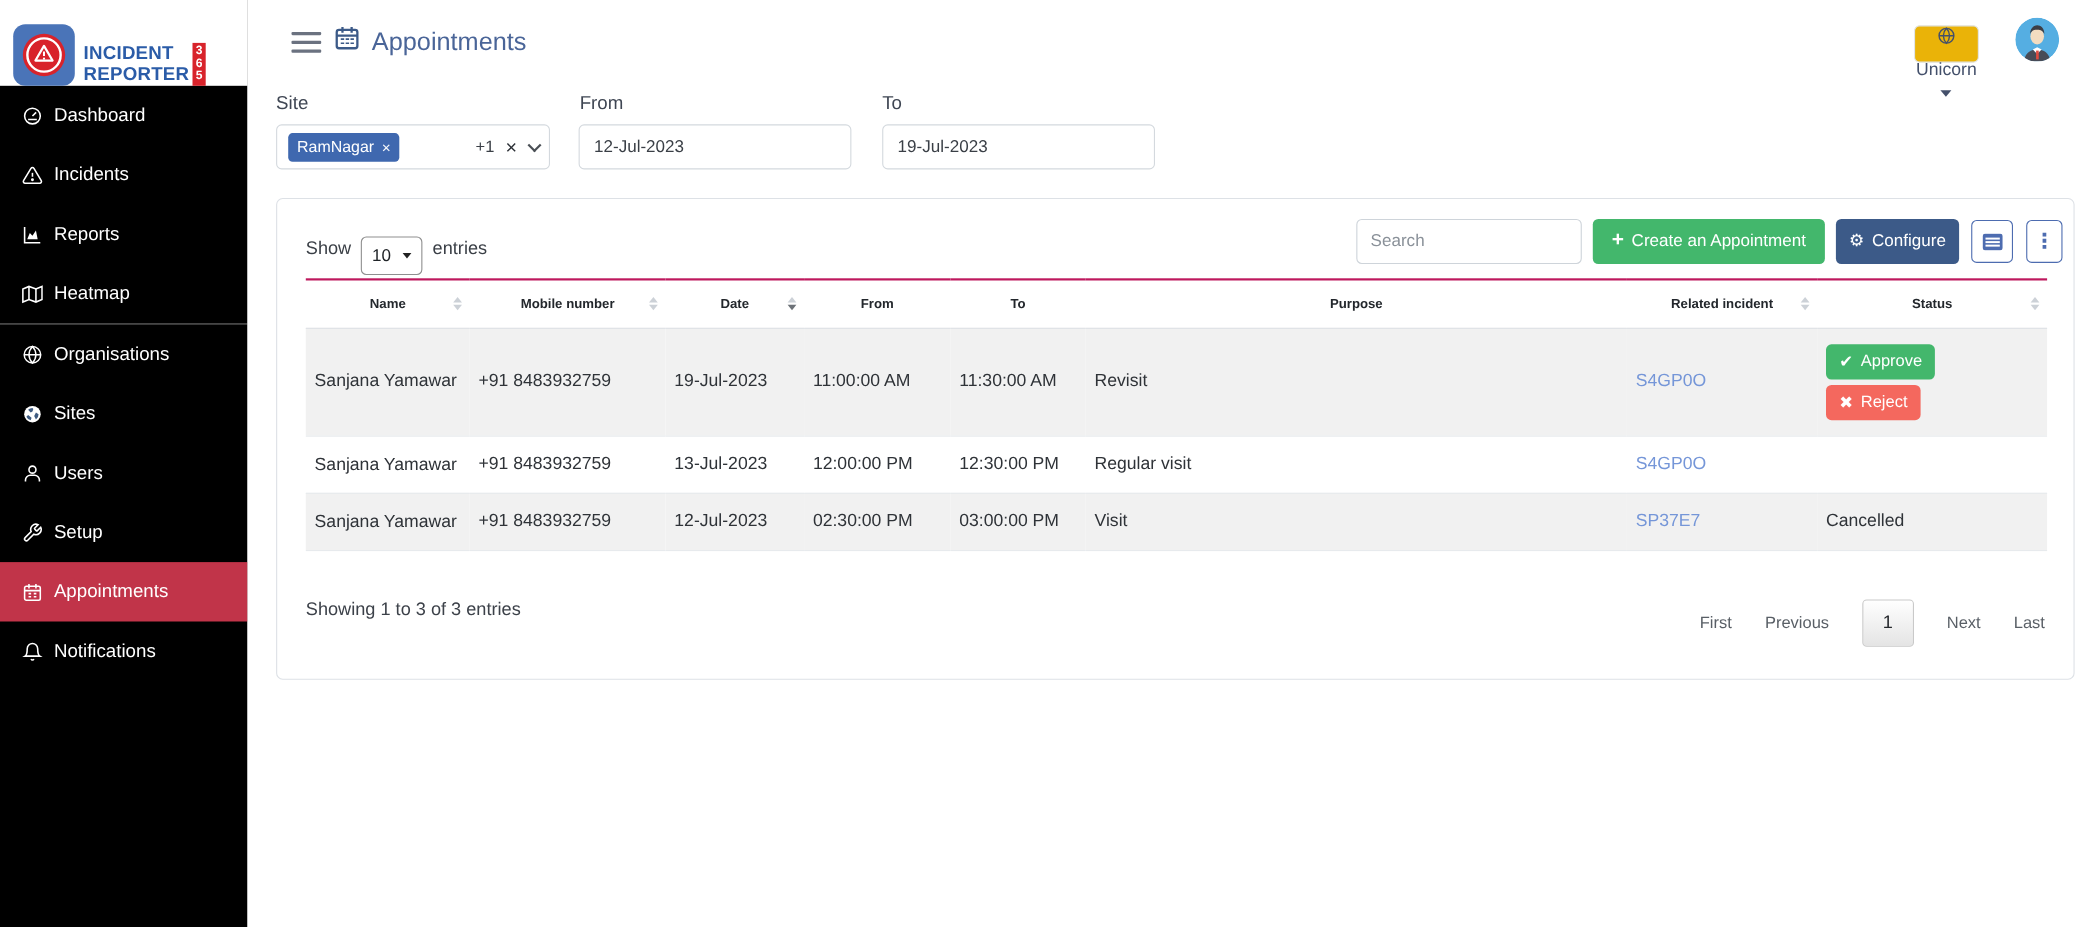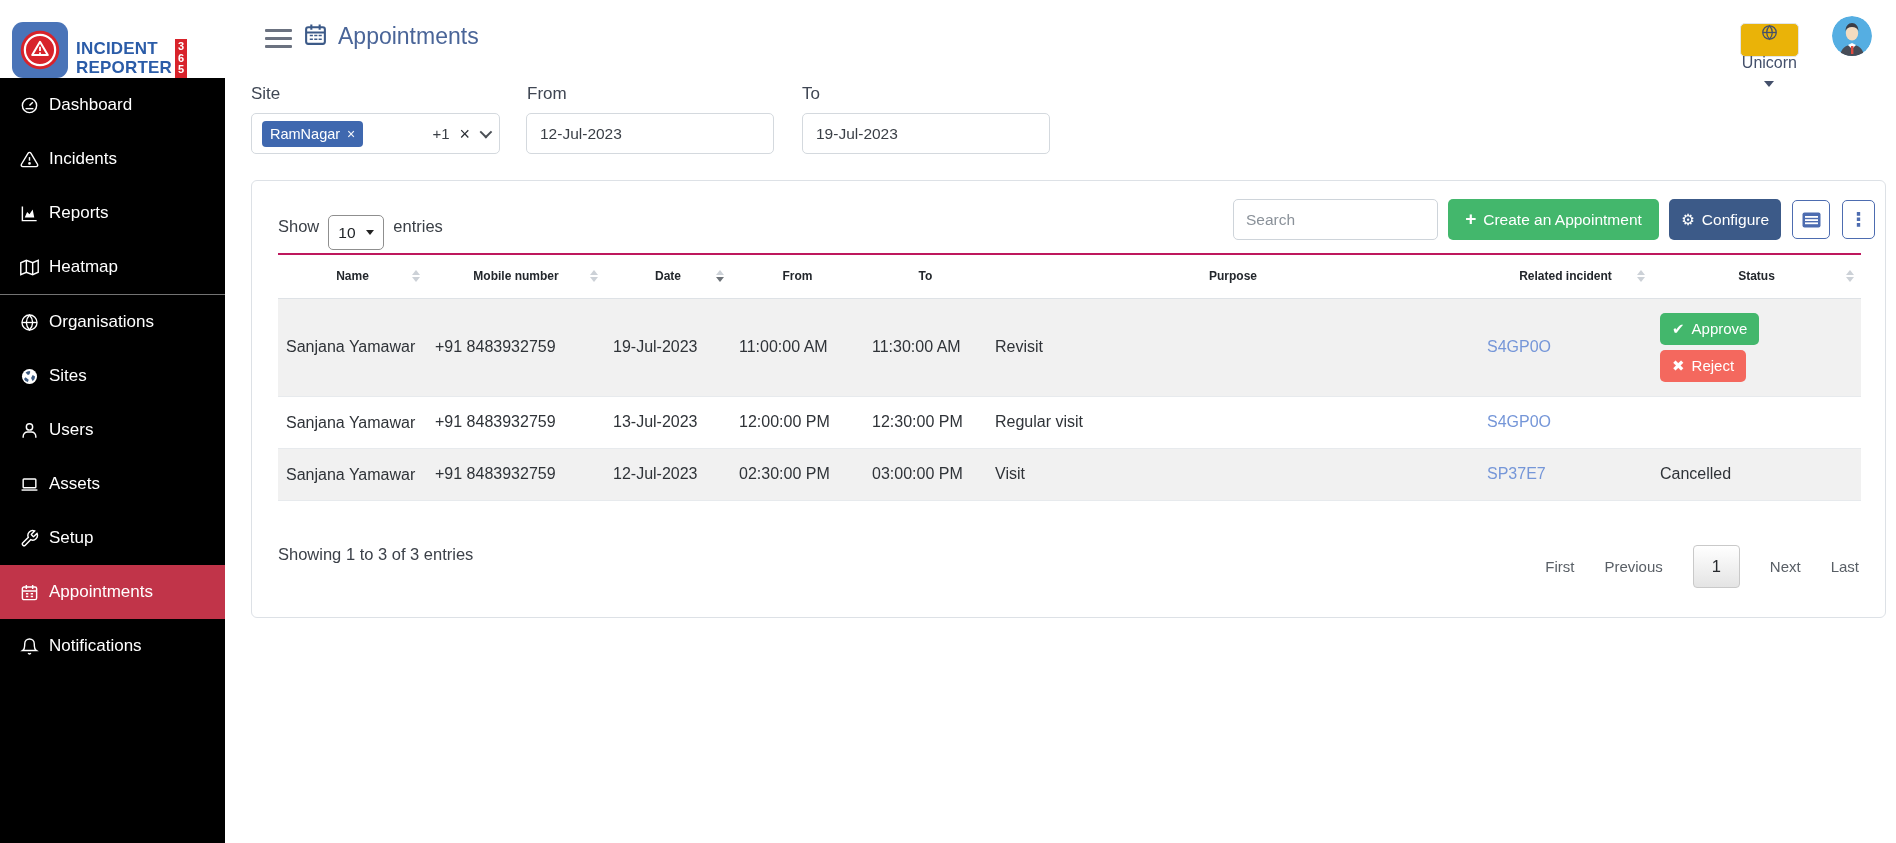--- a/index.html
+++ b/index.html
@@ -181,29 +181,20 @@
           <span>Sites</span>
       </div>
       <div class="nav-item">
         <span class="nicon">
           <svg width="19" height="19" viewBox="0 0 24 24" fill="none" stroke="#fff" stroke-width="1.8">
               <circle cx="12" cy="7.5" r="4"></circle>
               <path d="M4 21v-1.5a5.5 5.5 0 0 1 5.5-5.5h5a5.5 5.5 0 0 1 5.5 5.5V21"></path>
             </svg>
         </span>
           <span>Users</span>
-      </div>
-      <div class="nav-item">
-        <span class="nicon">
-          <svg width="19" height="19" viewBox="0 0 24 24" fill="none" stroke="#fff" stroke-width="1.8">
-              <rect x="4" y="5" width="16" height="11" rx="1"></rect>
-              <path d="M2 19h20"></path>
-            </svg>
-        </span>
-          <span>Assets</span>
       </div>
       <div class="nav-item">
         <span class="nicon">
           <svg width="19" height="19" viewBox="0 0 24 24" fill="none" stroke="#fff" stroke-width="1.8">
               <path d="M14.7 6.3a1 1 0 0 0 0 1.4l1.6 1.6a1 1 0 0 0 1.4 0l3.77-3.77a6 6 0 0 1-7.94 7.94l-6.91 6.91a2.12 2.12 0 0 1-3-3l6.91-6.91a6 6 0 0 1 7.94-7.94l-3.76 3.76z"></path>
             </svg>
         </span>
           <span>Setup</span>
       </div>
       <div class="nav-item active">

